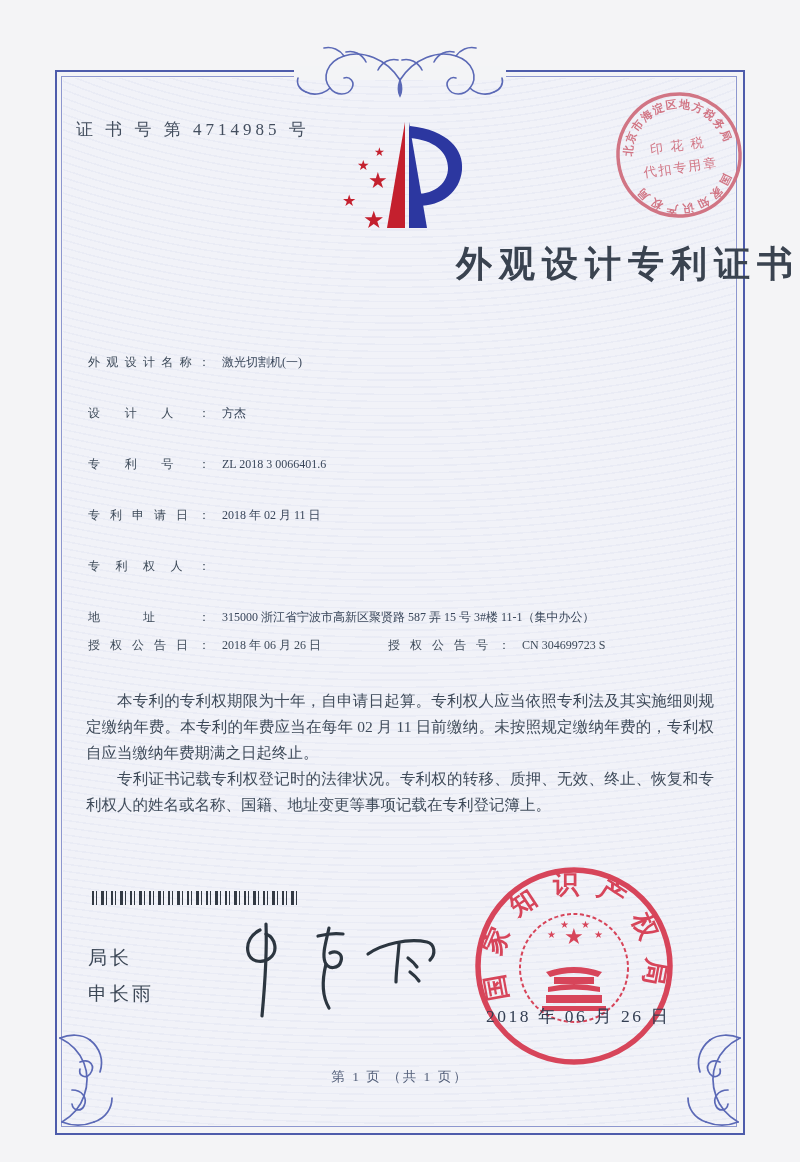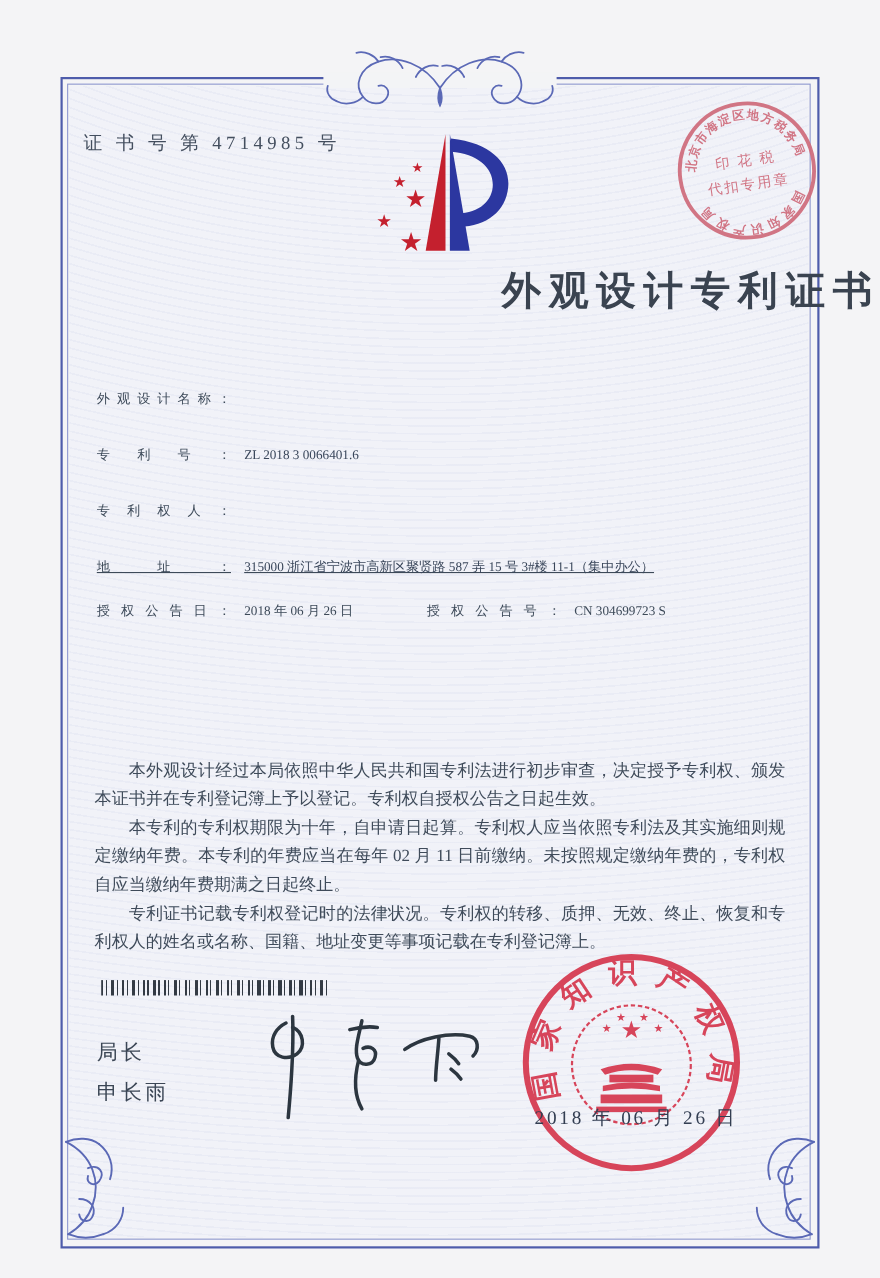--- a/index.html
+++ b/index.html
@@ -39,21 +39,21 @@
     text-align:right;font-size:36px;font-weight:600;
     letter-spacing:7px;color:#3a4350;
   }
   .fields{position:absolute;left:88px;top:348px;width:626px;z-index:3;font-size:12px;}
   .frow{display:flex;line-height:28px;margin-bottom:23px;}
   .flabel{
     display:inline-block;width:122px;margin-right:12px;flex:none;
     text-align:justify;text-align-last:justify;color:#3d4a59;
   }
   .fvalue{flex:1;max-width:525px;color:#39465a;}
-  .row-addr{margin-bottom:12px;text-decoration:underline;}
+  .row-addr{margin-bottom:0;}
   .grant-row{position:relative;height:28px;line-height:28px;}
   .grant-left{position:absolute;left:0;top:0;display:flex;}
   .grant-right{position:absolute;left:300px;top:0;display:flex;}
   .paras{
     position:absolute;left:86px;top:688px;width:628px;z-index:3;
     font-size:15.5px;line-height:26px;color:#3f4b5a;text-align:justify;
   }
   .paras p{margin:0;text-indent:2em;}
   .barcode{
     position:absolute;left:92px;top:891px;width:208px;height:14px;z-index:3;
@@ -162,24 +162,33 @@
     </text>
     <text x="75" y="70" font-size="13" fill="#cf6b7b" text-anchor="middle" letter-spacing="2" font-family="Liberation Serif, serif">印 花 税</text>
     <text x="75" y="92" font-size="13" fill="#cf6b7b" text-anchor="middle" letter-spacing="2" font-family="Liberation Serif, serif">代扣专用章</text>
   </svg>
 
   <div class="title">外观设计专利证书</div>
 
   <div class="fields">
     <div class="frow">
       <span class="flabel">外观设计名称：</span>
+      <span class="fvalue">激光切割机(一)</span>
+    </div>
+    <div class="frow">
+      <span class="flabel">设计人：</span>
+      <span class="fvalue">方杰</span>
     </div>
     <div class="frow">
       <span class="flabel">专利号：</span>
       <span class="fvalue">ZL 2018 3 0066401.6</span>
+    </div>
+    <div class="frow">
+      <span class="flabel">专利申请日：</span>
+      <span class="fvalue">2018 年 02 月 11 日</span>
     </div>
     <div class="frow">
       <span class="flabel">专利权人：</span>
     </div>
     <div class="frow row-addr">
       <span class="flabel">地址：</span>
       <span class="fvalue">315000 浙江省宁波市高新区聚贤路 587 弄 15 号 3#楼 11-1（集中办公）</span>
     </div>
     <div class="grant-row">
       <span class="grant-left">
@@ -187,21 +196,20 @@
         <span>2018 年 06 月 26 日</span>
       </span>
       <span class="grant-right">
         <span class="flabel">授权公告号：</span>
         <span>CN 304699723 S</span>
       </span>
     </div>
   </div>
 
   <div class="paras">
-    <p>本外观设计经过本局依照中华人民共和国专利法进行初步审查，决定授予专利权、颁发本证书并在专利登记簿上予以登记。专利权自授权公告之日起生效。</p>
     <p>本专利的专利权期限为十年，自申请日起算。专利权人应当依照专利法及其实施细则规定缴纳年费。本专利的年费应当在每年 02 月 11 日前缴纳。未按照规定缴纳年费的，专利权自应当缴纳年费期满之日起终止。</p>
     <p>专利证书记载专利权登记时的法律状况。专利权的转移、质押、无效、终止、恢复和专利权人的姓名或名称、国籍、地址变更等事项记载在专利登记簿上。</p>
   </div>
 
   <div class="barcode"></div>
 
   <div class="signer">
     <div>局长</div>
     <div>申长雨</div>
   </div>
@@ -242,14 +250,15 @@
         <rect x="86" y="117" width="40" height="7"></rect>
         <path d="M80 127 Q106 121 132 127 L132 132 Q106 127 80 132 Z"></path>
         <rect x="78" y="135" width="56" height="8"></rect>
         <rect x="74" y="146" width="64" height="5"></rect>
       </g>
     </g>
   </svg>
 
   <div class="seal-date">2018 年 06 月 26 日</div>
 
+  <div class="footer">第 1 页 （共 1 页）</div>
 
 </div>
 
 </body></html>

